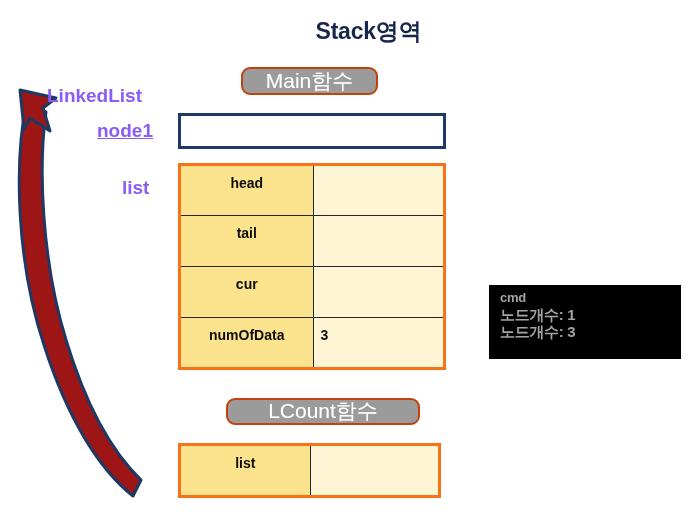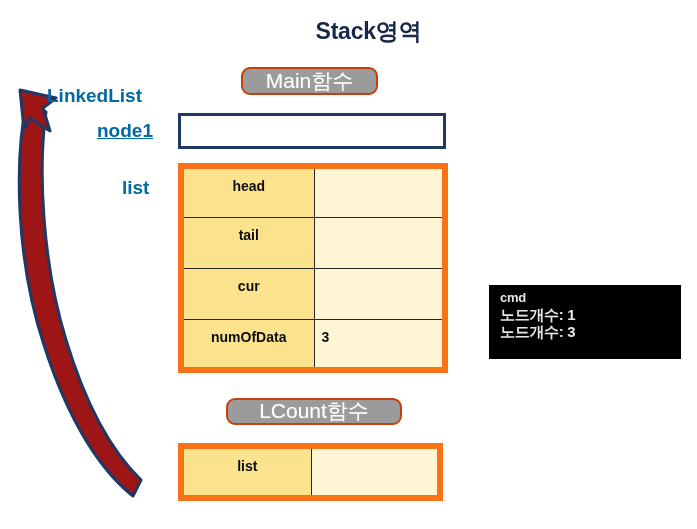--- a/index.html
+++ b/index.html
@@ -50,30 +50,30 @@
   }
   #badge-main {
     left: 241px;
     top: 67px;
     width: 137px;
     height: 28px;
   }
   #badge-lcount {
     left: 226px;
     top: 398px;
-    width: 176px;
+    width: 194px;
     height: 27px;
   }
 
   
   .side-label {
     position: absolute;
     font-size: 19px;
     font-weight: bold;
-    color: #0369a1;
+    color: #8b5cf6;
     white-space: nowrap;
   }
   #label-linkedlist { left: 47px;  top: 85px;  }
   #label-node1      { left: 97px;  top: 120px; text-decoration: underline; }
   #label-list       { left: 122px; top: 177px; }
 
   
   #node1-box {
     position: absolute;
     left: 178px;
@@ -84,21 +84,21 @@
     border: 3px solid #1f3864;
     box-sizing: border-box;
   }
 
   
   .struct-table {
     position: absolute;
     border-collapse: collapse;
     table-layout: fixed;
     background: #15803d;
-    border: 6px solid #f97316;
+    border: 3px solid #f97316;
     box-sizing: border-box;
   }
   .struct-table td {
     border: 1px solid #262626;
     padding: 0;
     margin: 0;
     vertical-align: top;
     box-sizing: border-box;
   }
   .cell-key {
@@ -137,21 +137,21 @@
   #table-lcount .cell-val { width: 129px; }
 
   
   #cmd-console {
     position: absolute;
     left: 489px;
     top: 285px;
     width: 192px;
     height: 74px;
     background: #000000;
-    color: #e5e5e5;
+    color: #a3a3a3;
     box-sizing: border-box;
     padding: 6px 0 0 11px;
     overflow: hidden;
   }
   .cmd-line {
     font-size: 15px;
     font-weight: bold;
     line-height: 1.15;
     white-space: nowrap;
     letter-spacing: -0.3px;

